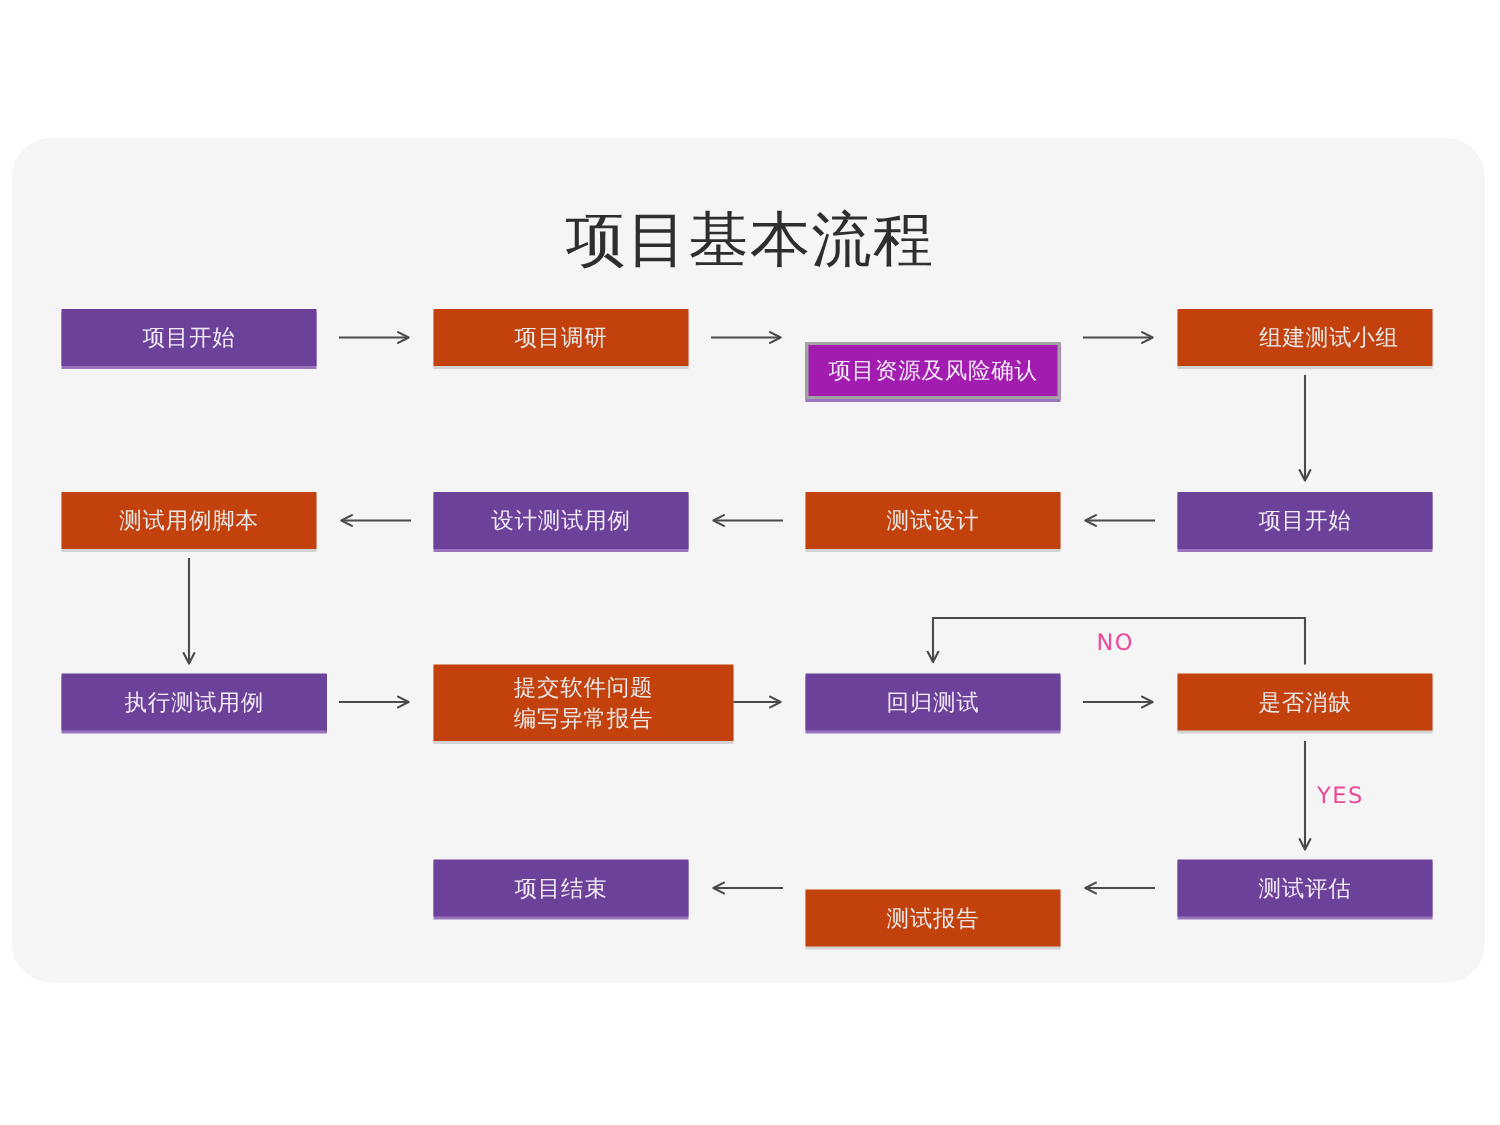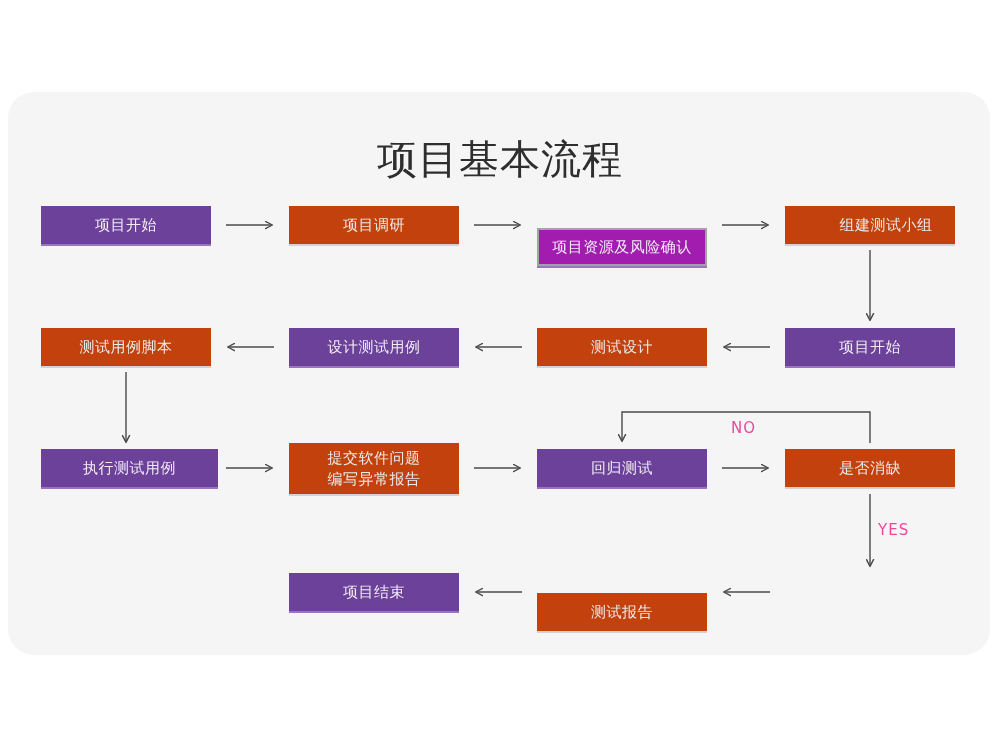--- a/index.html
+++ b/index.html
@@ -132,21 +132,22 @@
   <div class="node gray" style="left:289px; top:206px; width:170px; height:38px;">项目调研</div>
   <div class="node outline" style="left:537px; top:206px; width:170px; height:38px;">项目资源及风险确认</div>
   <div class="node gray" style="left:785px; top:206px; width:170px; height:38px;padding-left:32px;">组建测试小组</div>
 
   <div class="node gray" style="left:41px;  top:328px; width:170px; height:38px;">测试用例脚本</div>
   <div class="node purple" style="left:289px; top:328px; width:170px; height:38px;">设计测试用例</div>
   <div class="node gray" style="left:537px; top:328px; width:170px; height:38px;">测试设计</div>
   <div class="node purple" style="left:785px; top:328px; width:170px; height:38px;">项目开始</div>
 
   <div class="node purple" style="left:41px;  top:449px; width:177px; height:38px;">执行测试用例</div>
-  <div class="node gray" style="left:289px; top:443px; width:170px; height:51px;">提交软件问题
+  <div class="node gray" style="left:289px; top:443px; width:200px; height:51px;">提交软件问题
 编写异常报告</div>
   <div class="node gray" style="left:785px; top:449px; width:170px; height:38px;">是否消缺</div>
   <div class="node purple" style="left:537px; top:449px; width:170px; height:38px;">回归测试</div>
 
   <div class="node purple" style="left:289px; top:573px; width:170px; height:38px;">项目结束</div>
   <div class="node gray" style="left:537px; top:573px; width:170px; height:38px;margin-top:20px;">测试报告</div>
+  <div class="node purple" style="left:785px; top:573px; width:170px; height:38px;">测试评估</div>
 
 </div>
 
 </body></html>

